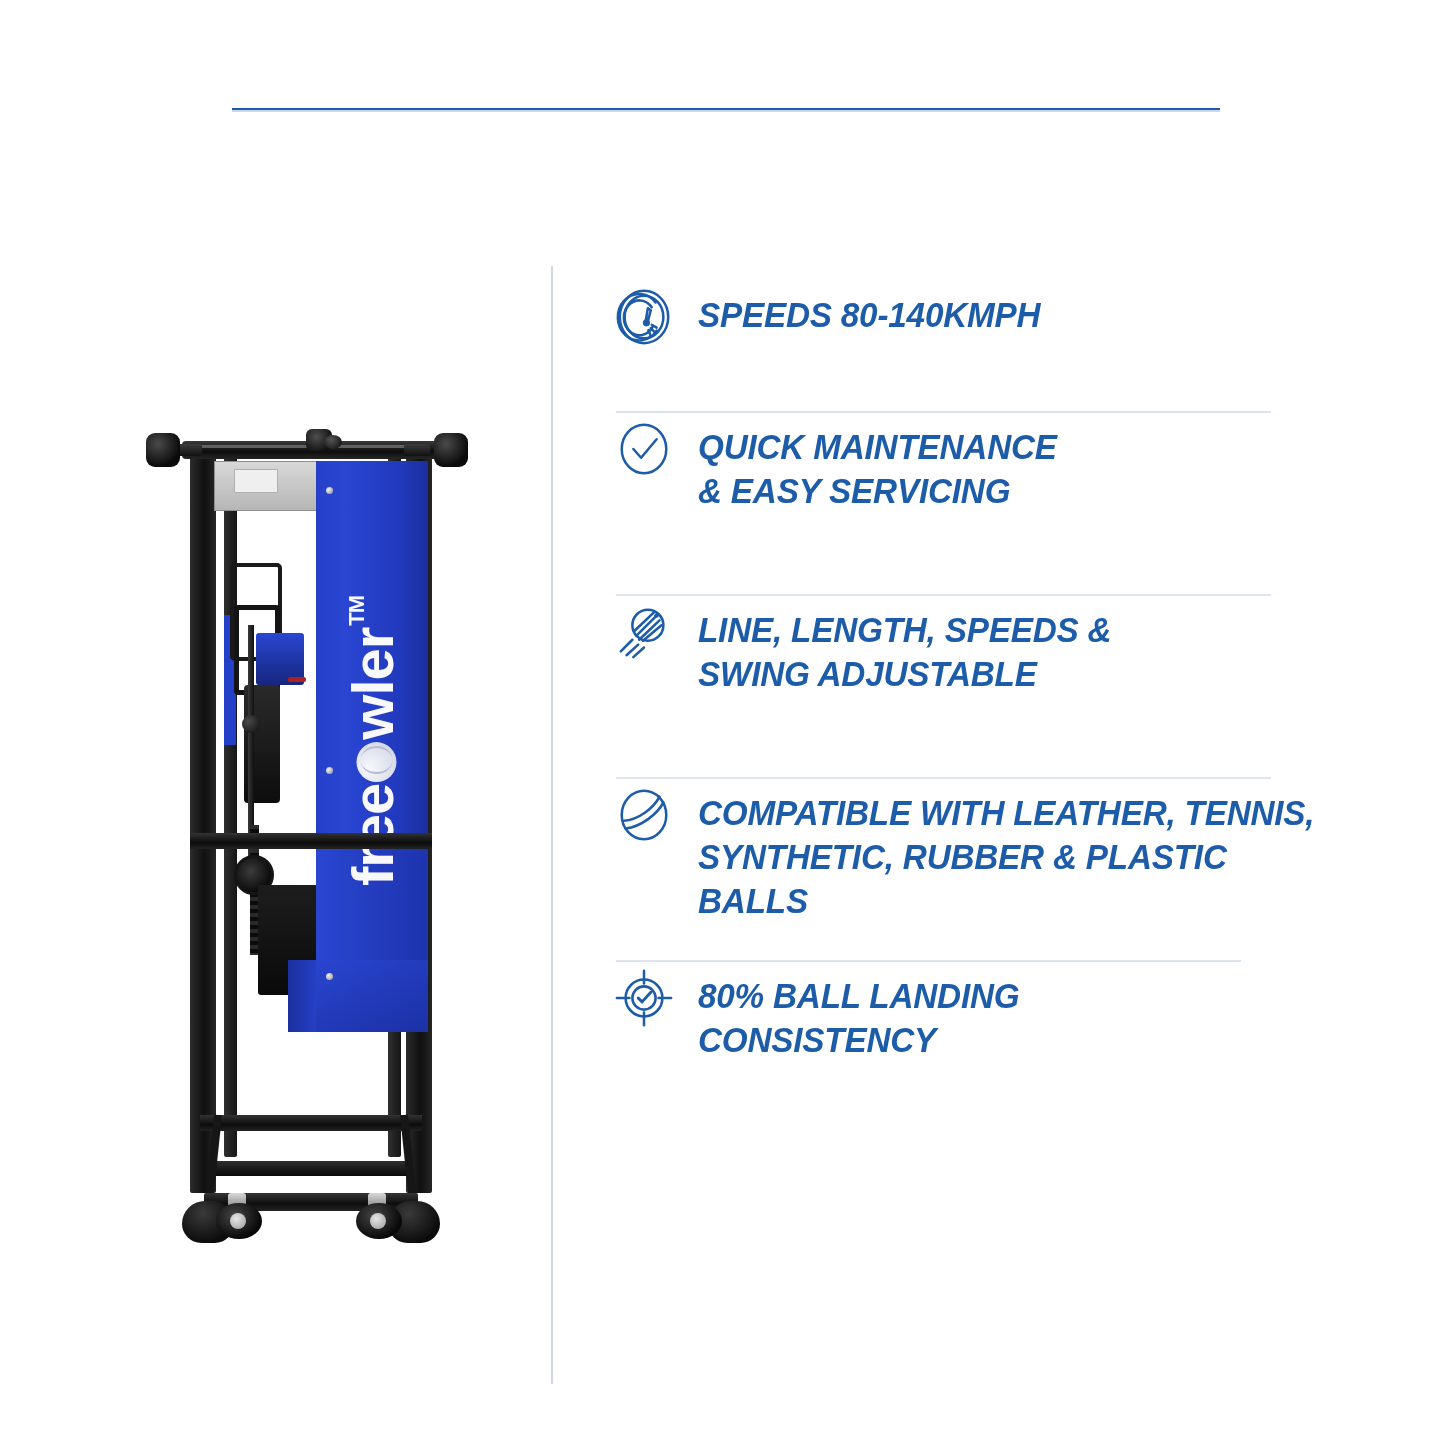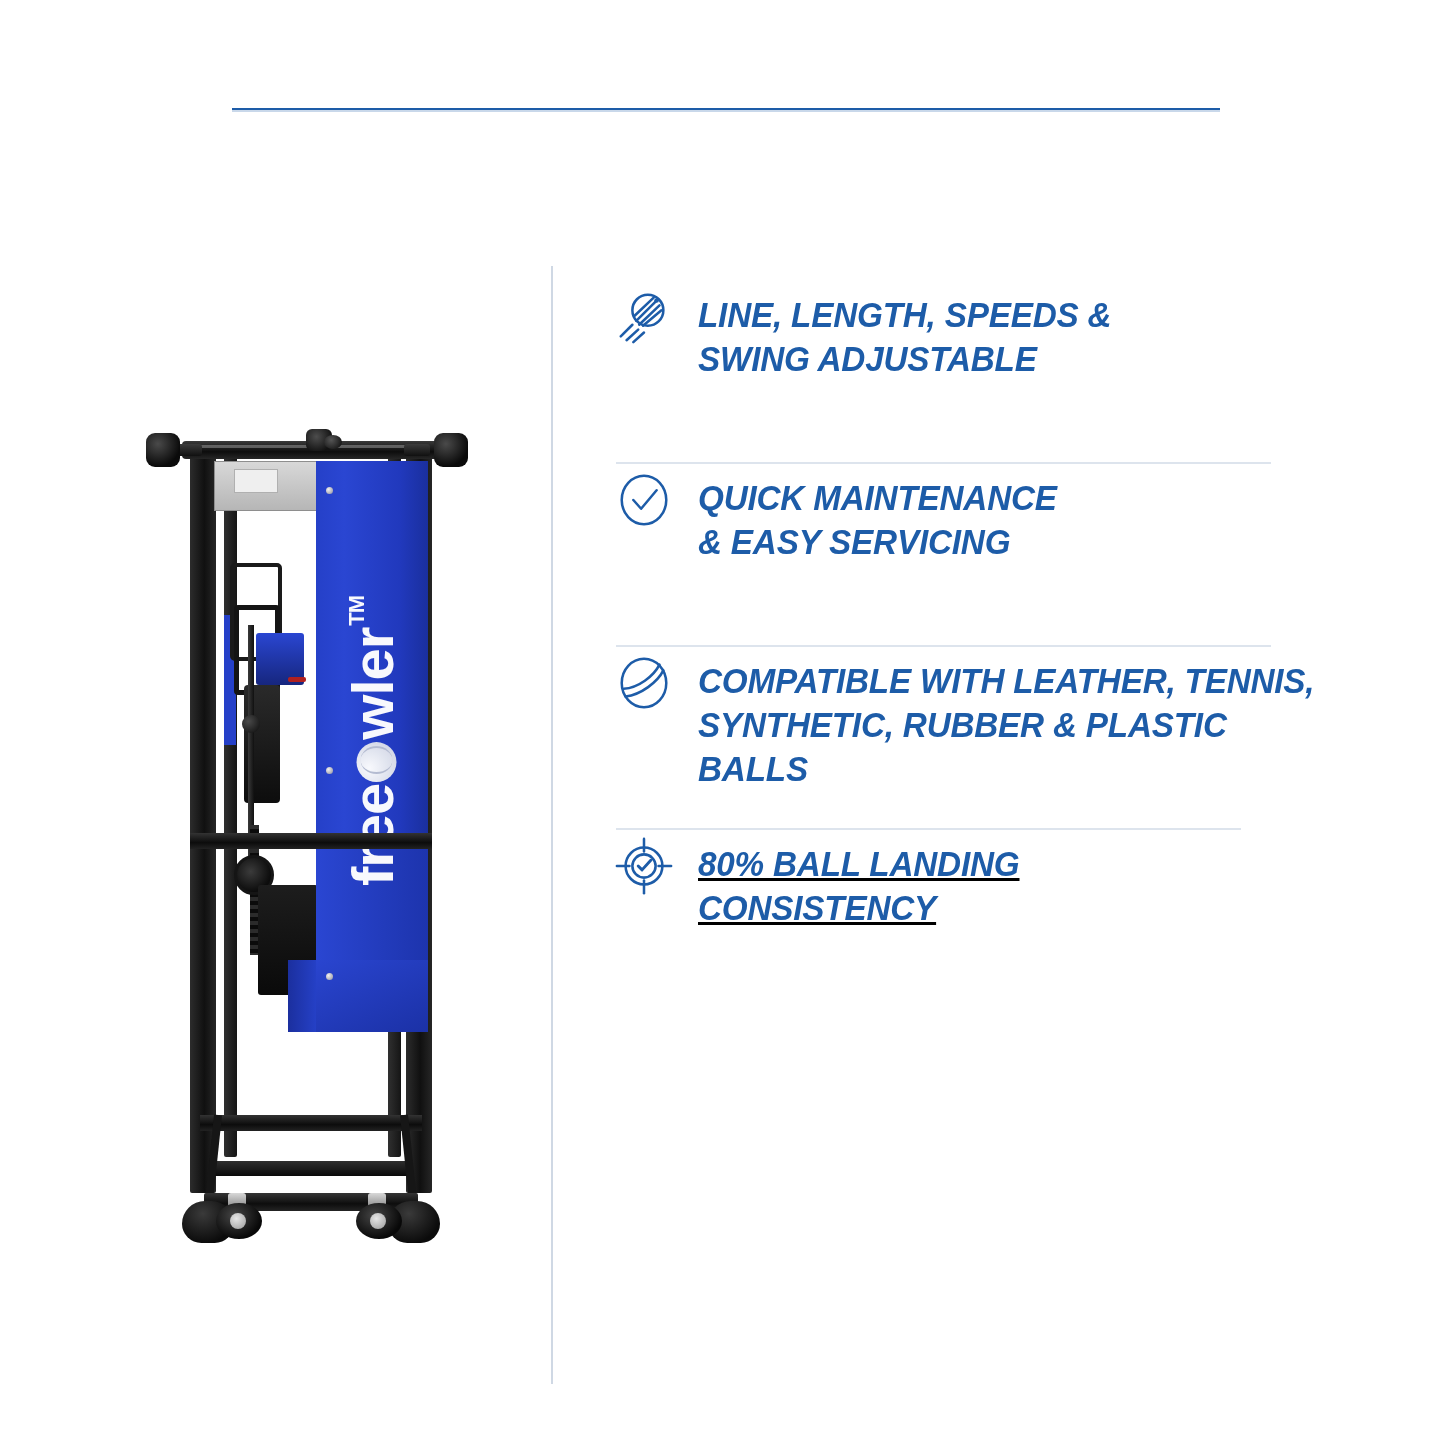--- a/index.html
+++ b/index.html
@@ -364,21 +364,21 @@
   .f-sep-w2 { width: 655px; }
   .f-sep-w3 { width: 655px; }
   .f-sep-w4 { width: 655px; }
   .f-sep-w5 { width: 625px; }
 
   .feature.row1 { height: 104px; }
   .feature.row2 { height: 150px; }
   .feature.row3 { height: 155px; }
   .feature.row4 { height: 155px; }
   .feature.row5 { height: 155px; }
-  .feature.row6 { height: 140px; text-decoration: underline; }
+  .feature.row6 { height: 140px; }
 </style>
 </head>
 <body>
 
 <div class="page">
 
   <div class="title-rule"></div>
 
   <div class="product">
     <div class="machine">
@@ -451,53 +451,70 @@
         <div class="caster-wheel"></div>
         <div class="caster-hub"></div>
       </div>
     </div>
   </div>
 
   <div class="v-divider"></div>
 
   <div class="features">
 
-
+    <div class="feature row1">
+      <div class="feature-icon">
+        <svg width="62" height="62" viewBox="0 0 64 64" fill="none" stroke="#1d5ca8" stroke-width="2.6" stroke-linecap="round" stroke-linejoin="round">
+          <ellipse cx="32" cy="32" rx="25" ry="27"></ellipse>
+          <ellipse cx="32" cy="32" rx="20" ry="22"></ellipse>
+          <path d="M44 17 A22 24 0 1 0 45 46"></path>
+          <path d="M40 22 A16 18 0 1 0 41 42"></path>
+          <path d="M33.5 37.5 L36 23 L39 25 L35.5 38.5 Z"></path>
+          <circle cx="34.5" cy="38" r="2.4"></circle>
+          <line x1="40" y1="40" x2="45" y2="43"></line>
+          <line x1="39" y1="43.5" x2="43" y2="47.5"></line>
+          <line x1="36.5" y1="45.5" x2="38.5" y2="50.5"></line>
+        </svg>
+      </div>
+      <div class="feature-text">SPEEDS 80-140KMPH</div>
+      <div class="feature-sep f-sep-w1"></div>
+    </div>
+
+
+    <div class="feature row4">
+      <div class="feature-icon">
+        <svg width="62" height="62" viewBox="0 0 64 64" fill="none" stroke="#1d5ca8" stroke-width="2.6" stroke-linecap="round" stroke-linejoin="round">
+          <ellipse cx="32" cy="32" rx="23" ry="25"></ellipse>
+          <path d="M21 32 L29 41 L45 22"></path>
+        </svg>
+      </div>
+      <div class="feature-text">QUICK MAINTENANCE
+&amp; EASY SERVICING</div>
+      <div class="feature-sep f-sep-w4"></div>
+    </div>
 
     <div class="feature row3">
       <div class="feature-icon">
         <svg width="62" height="62" viewBox="0 0 64 64" fill="none" stroke="#1d5ca8" stroke-width="2.6" stroke-linecap="round" stroke-linejoin="round">
           <circle cx="36" cy="25" r="16"></circle>
           <line x1="24" y1="36" x2="45" y2="15"></line>
           <line x1="22" y1="31" x2="42" y2="12"></line>
           <line x1="27" y1="40" x2="48" y2="20"></line>
           <line x1="31" y1="41" x2="50" y2="25"></line>
           <circle cx="45" cy="15" r="2.4" fill="#1d5ca8" stroke="none"></circle>
           <line x1="20" y1="40" x2="8" y2="52"></line>
           <line x1="26" y1="45" x2="14" y2="56"></line>
           <line x1="32" y1="48" x2="21" y2="58"></line>
         </svg>
       </div>
       <div class="feature-text">LINE, LENGTH, SPEEDS &amp;
 SWING ADJUSTABLE</div>
       <div class="feature-sep f-sep-w3"></div>
     </div>
 
-    <div class="feature row4">
-      <div class="feature-icon">
-        <svg width="62" height="62" viewBox="0 0 64 64" fill="none" stroke="#1d5ca8" stroke-width="2.6" stroke-linecap="round" stroke-linejoin="round">
-          <ellipse cx="32" cy="32" rx="23" ry="25"></ellipse>
-          <path d="M21 32 L29 41 L45 22"></path>
-        </svg>
-      </div>
-      <div class="feature-text">QUICK MAINTENANCE
-&amp; EASY SERVICING</div>
-      <div class="feature-sep f-sep-w4"></div>
-    </div>
-
     <div class="feature row5">
       <div class="feature-icon">
         <svg width="62" height="62" viewBox="0 0 64 64" fill="none" stroke="#1d5ca8" stroke-width="2.6" stroke-linecap="round" stroke-linejoin="round">
           <ellipse cx="32" cy="32" rx="23" ry="25"></ellipse>
           <path d="M11 38 C26 37 42 25 48 13"></path>
           <path d="M13 46 C29 44 46 31 52 19"></path>
         </svg>
       </div>
       <div class="feature-text">COMPATIBLE WITH LEATHER, TENNIS,
 SYNTHETIC, RUBBER &amp; PLASTIC BALLS</div>

